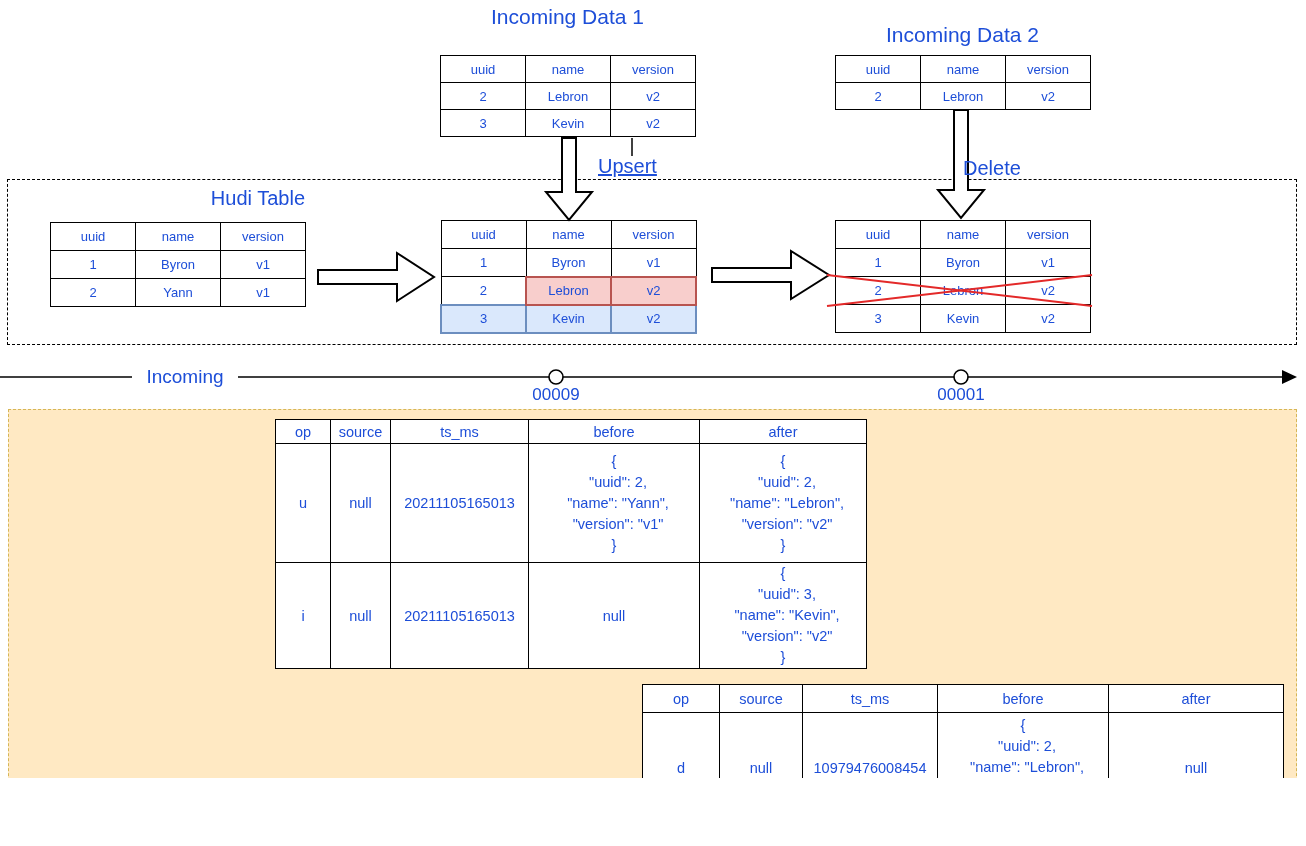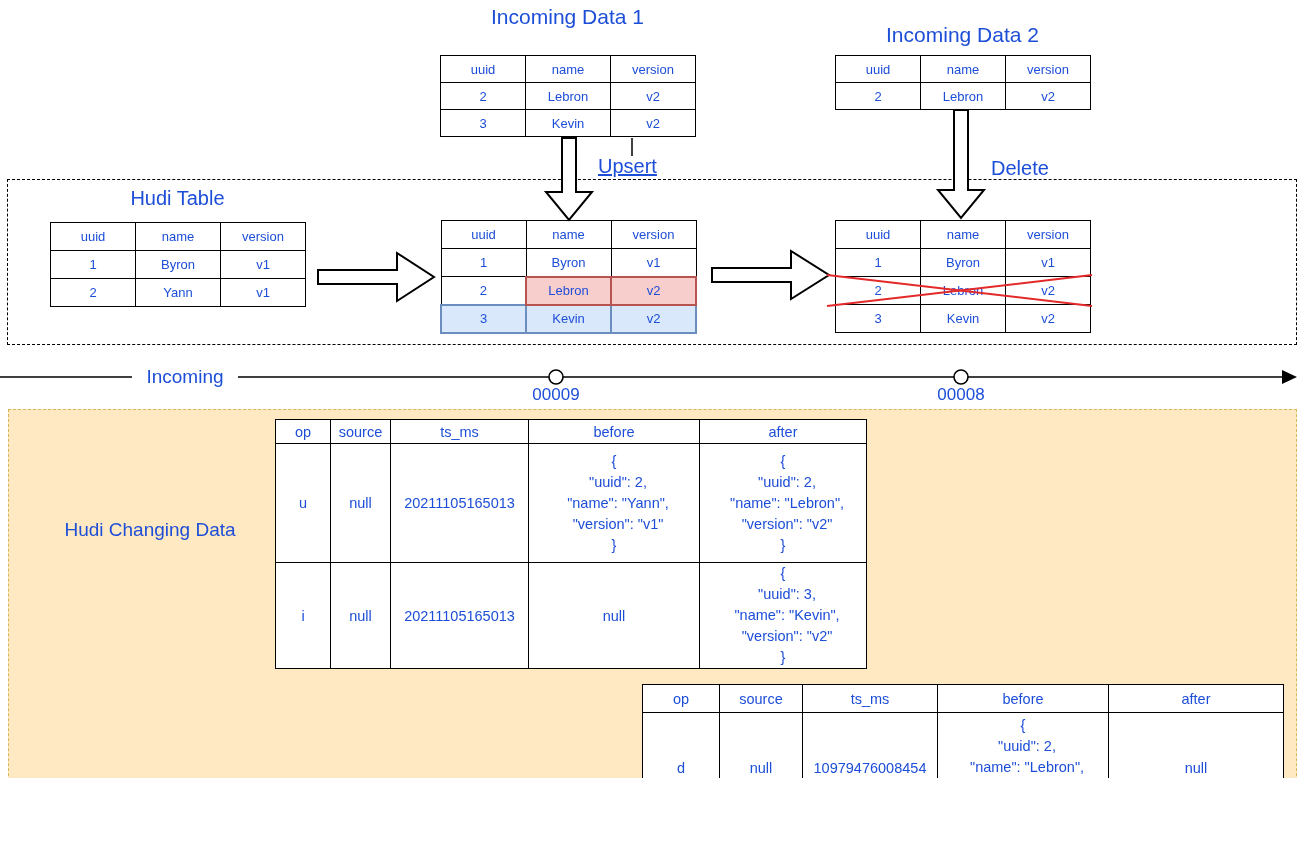--- a/index.html
+++ b/index.html
@@ -25,27 +25,26 @@
 </head>
 <body>
 
 <div id="canvas">
 
   <div id="hudi-box" class="box" style="left:7px;top:179px;width:1290px;height:166px;"></div>
   <div id="changing-box" class="box" style="left:8px;top:409px;width:1289px;height:427px;"></div>
 
   <div class="abs title" style="left:440px;top:5px;width:255px;">Incoming Data 1</div>
   <div class="abs title" style="left:835px;top:23px;width:255px;">Incoming Data 2</div>
-  <div class="abs biglabel" style="left:50px;top:187px;width:255px;text-align:center;">Hudi Table</div>
+  <div class="abs biglabel" style="left:50px;top:187px;width:255px;text-align:right;">Hudi Table</div>
   <div class="abs biglabel" style="left:598px;top:155px;text-decoration:underline;">Upsert</div>
-  <div class="abs biglabel" style="left:991px;top:157px;">Delete</div>
+  <div class="abs biglabel" style="left:963px;top:157px;">Delete</div>
   <div class="abs" style="left:138px;top:366px;width:94px;text-align:center;font-size:19px;z-index:3;">Incoming</div>
   <div class="abs tl-label" style="left:516px;top:385px;width:80px;">00009</div>
-  <div class="abs tl-label" style="left:921px;top:385px;width:80px;">00008</div>
-  <div class="abs" style="left:28px;top:519px;width:244px;text-align:center;font-size:19px;z-index:3;">Hudi Changing Data</div>
+  <div class="abs tl-label" style="left:921px;top:385px;width:80px;">00001</div>
 
   <table class="dt t15" style="left:440px;top:55px;">
     <colgroup>
         <col style="width:85px;">
         <col style="width:85px;">
         <col style="width:85px;">
       </colgroup>
     <tbody>
     <tr style="height:27px;">
       <th>uuid</th>

